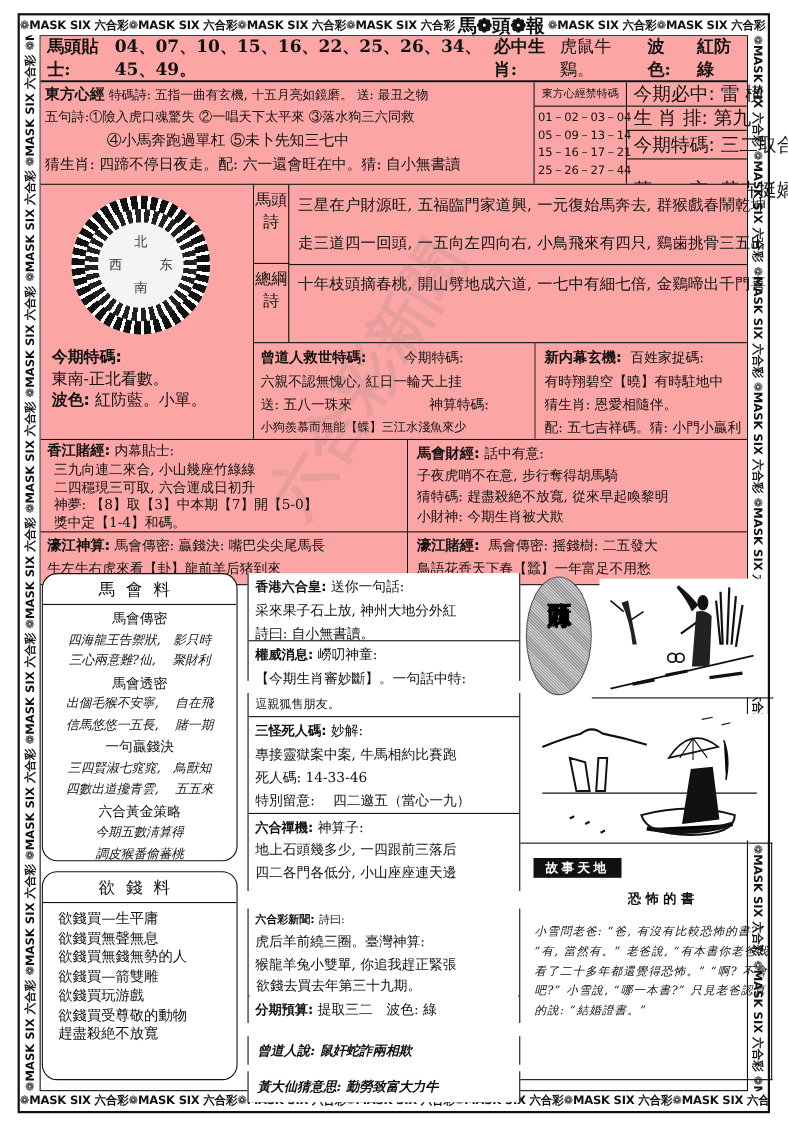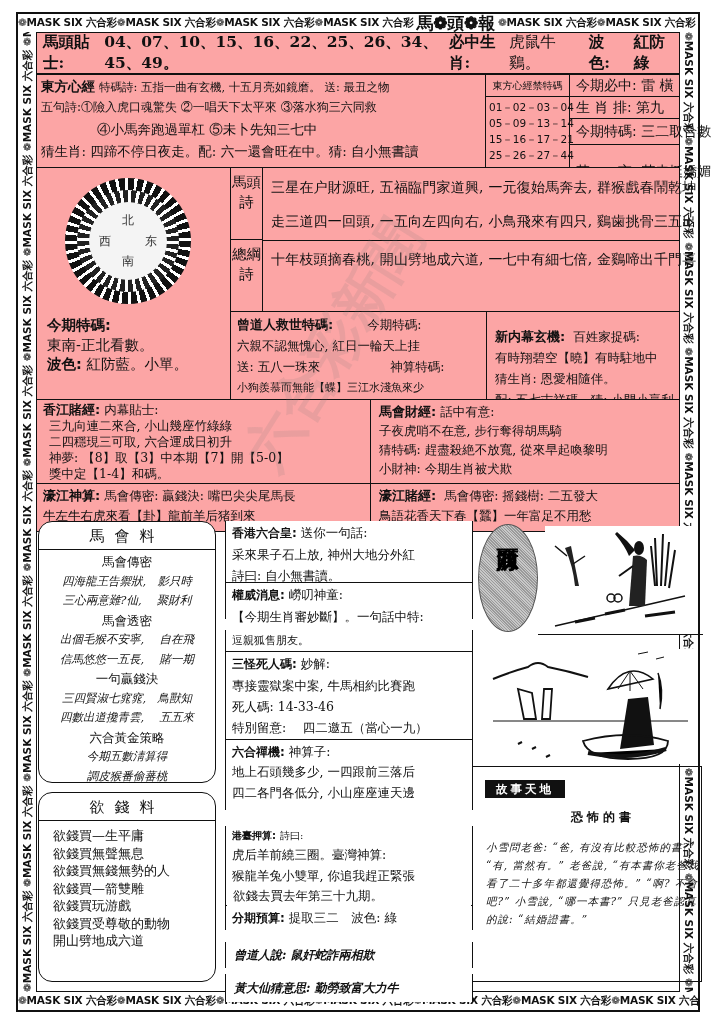--- a/index.html
+++ b/index.html
@@ -34,21 +34,21 @@
 
   
   .east { left: 0; top: 42px; width: 448px; height: 92px; border: none; padding: 2px 4px; font-size: 12.5px; }
   .east .h { font-family: "DejaVu Sans", sans-serif; font-weight: bold; font-size: 13.5px; }
 
   .tbl { left: 448px; top: 42px; right: 0; height: 92px; border: none; border-left: 1.5px solid #111; font-family: "DejaVu Sans", sans-serif; font-size: 11px; }
   .tbl .c1 { position: absolute; left: 0; top: 0; width: 84px; bottom: 0; border-right: 1.5px solid #111; }
   .tbl .c1 .hd { height: 22px; border-bottom: 1.5px solid #111; text-align: center; line-height: 21px; font-size: 10px; }
   .tbl .c1 .nums { padding: 2px 3px; font-size: 10.5px; line-height: 16px; white-space: nowrap; }
   .tbl .c2 { position: absolute; left: 84px; right: 0; top: 0; bottom: 0; }
-  .tbl .c2 .r { border-bottom: 1.5px solid #111; padding-left: 6px; font-size: 14px; display: flex; align-items: center; white-space: nowrap; }
+  .tbl .c2 .r { border-bottom: 1.5px solid #111; padding-left: 6px; font-size: 17px; display: flex; align-items: center; white-space: nowrap; }
 
   
   .compassbox { left: 0; top: 134px; width: 194px; height: 232px; border: none; border-top: 1.5px solid #111; border-right: 1.5px solid #111; }
   .compass { position: absolute; left: 28px; top: 10px; width: 126px; height: 126px; border-radius: 50%; background: repeating-conic-gradient(#111 0deg 6deg, #fff 6deg 9deg); }
   .compass .ring { position: absolute; left: 12px; top: 12px; right: 12px; bottom: 12px; border-radius: 50%; background: repeating-conic-gradient(#fff 0deg 4deg, #222 4deg 10deg); }
   .compass .core { position: absolute; left: 24px; top: 24px; right: 24px; bottom: 24px; border-radius: 50%; background: #f4f4f4; font-size: 12px; color: #333; }
   .compass .core span { position: absolute; }
   .compass .n { left: 50%; top: 10px; transform: translateX(-50%); }
   .compass .s { left: 50%; bottom: 10px; transform: translateX(-50%); }
   .compass .w { left: 10px; top: 50%; transform: translateY(-50%); }
@@ -56,21 +56,21 @@
   .compassbox .txt { position: absolute; left: 10px; top: 148px; font-size: 14.5px; line-height: 24px; }
 
   
   .poems { left: 194px; top: 134px; right: 0; height: 144px; border: none; border-top: 1.5px solid #111; font-size: 14px; }
   .poems .lab { position: absolute; left: 0; width: 32px; border-right: 1.5px solid #111; text-align: center; font-size: 14.5px; line-height: 20px; padding-top: 4px; }
   .poems .body { position: absolute; left: 40px; right: 4px; }
   .poems .body .line { line-height: 34px; letter-spacing: 0.2px; }
 
   .zeng { left: 194px; top: 278px; width: 256px; height: 88px; border: none; border-top: 1.5px solid #111; border-right: 1.5px solid #111; padding: 2px 6px; font-size: 12.5px; }
   .zeng .line { line-height: 21px; }
-  .newin { left: 450px; top: 278px; right: 0; height: 88px; border: none; border-top: 1.5px solid #111; padding: 14px 8px; font-size: 12.5px; }
+  .newin { left: 450px; top: 278px; right: 0; height: 88px; border: none; border-top: 1.5px solid #111; padding: 2px 8px; font-size: 12.5px; }
   .newin .line { line-height: 21px; }
 
   .hk { left: 0; top: 366px; width: 334px; height: 84px; border: none; border-top: 1.5px solid #111; border-right: 1.5px solid #111; padding: 2px 6px; font-size: 12.5px; }
   .hk .line { line-height: 16px; }
   .hkb { font-family: "DejaVu Sans", sans-serif; font-weight: bold; font-size: 13px; }
   .mh { left: 334px; top: 366px; right: 0; height: 84px; border: none; border-top: 1.5px solid #111; padding: 2px 8px; font-size: 12.5px; }
   .mh .line { line-height: 19px; }
 
   .hj { left: 0; top: 450px; width: 334px; height: 48px; border: none; border-top: 1.5px solid #111; border-right: 1.5px solid #111; padding: 2px 6px; font-size: 12.5px; }
   .hj .line { line-height: 20px; }
@@ -270,21 +270,21 @@
 
   <div class="roundbox yql">
     <div class="title">欲錢料</div>
     <div class="body">
       <div class="line">欲錢買—生平庸</div>
       <div class="line">欲錢買無聲無息</div>
       <div class="line">欲錢買無錢無勢的人</div>
       <div class="line">欲錢買—箭雙雕</div>
       <div class="line">欲錢買玩游戲</div>
       <div class="line">欲錢買受尊敬的動物</div>
-      <div class="line">開山劈地成六道</div>
+      <div class="line">趕盡殺絶不放寬</div>
     </div>
   </div>
 
   <div class="midcol" style="top:507px;height:98px;">
     <div class="sec" style="height:62px;">
       <div class="line"><span class="hd">香港六合皇:</span> <span>送你一句話:</span></div>
       <div class="line">采來果子石上放, 神州大地分外紅</div>
       <div class="line">詩曰: 自小無書讀。</div>
     </div>
     <div style="padding:1px 6px;">
@@ -310,21 +310,21 @@
 
   <div class="midcol" style="top:746px;height:50px;">
     <div style="padding:1px 6px;">
       <div class="line">地上石頭幾多少, 一四跟前三落后</div>
       <div class="line">四二各門各低分, 小山座座連天邊</div>
     </div>
   </div>
 
   <div class="midcol" style="top:812px;height:104px;">
     <div class="sec" style="height:80px;">
-      <div class="line" style="line-height:16px;"><span class="hd" style="font-size:10px;">港臺押算:</span> <span style="font-size:10px;">詩曰:</span></div>
+      <div class="line" style="line-height:16px;"><span class="hd" style="font-size:10px;">六合彩新聞:</span> <span style="font-size:10px;">詩曰:</span></div>
       <div class="line">虎后羊前繞三圈。臺灣神算:</div>
       <div class="line">猴龍羊兔小雙單, 你追我趕正緊張</div>
     </div>
     <div style="padding:1px 6px;">
       <div class="line"><span class="hd">分期預算:</span> <span>提取三二　波色: 綠</span></div>
     </div>
   </div>
   <div class="midcol" style="top:871px;height:22px;border:none;left:209px;width:244px;padding-left:6px;">
     <div class="line">欲錢去買去年第三十九期。</div>
   </div>

